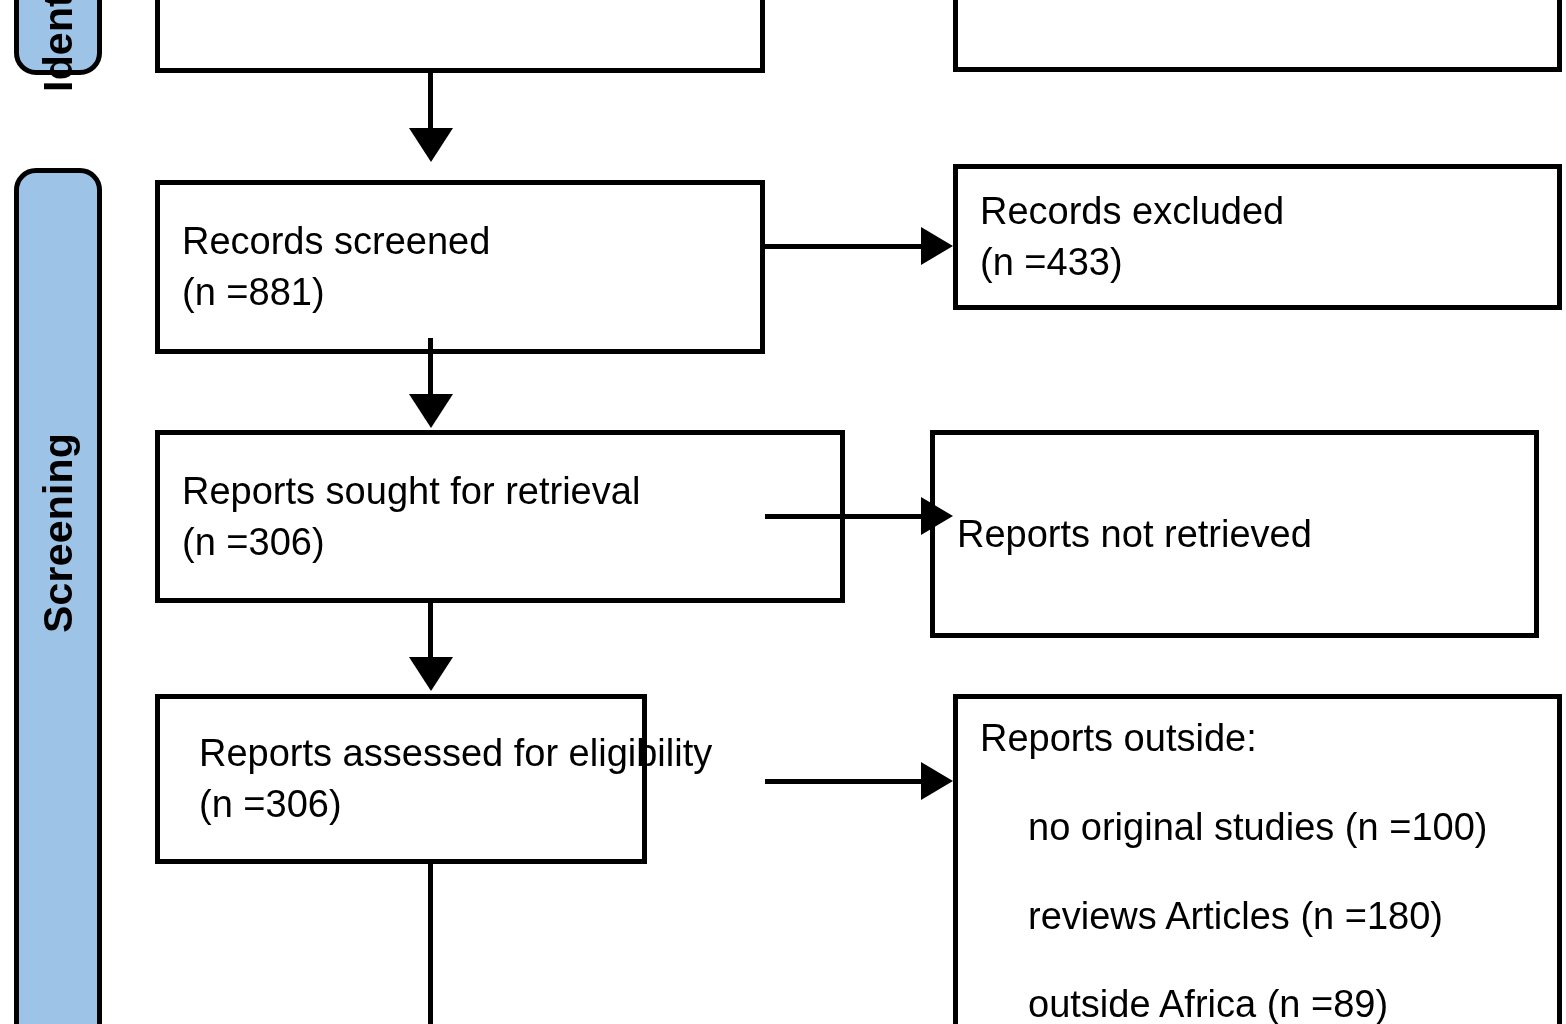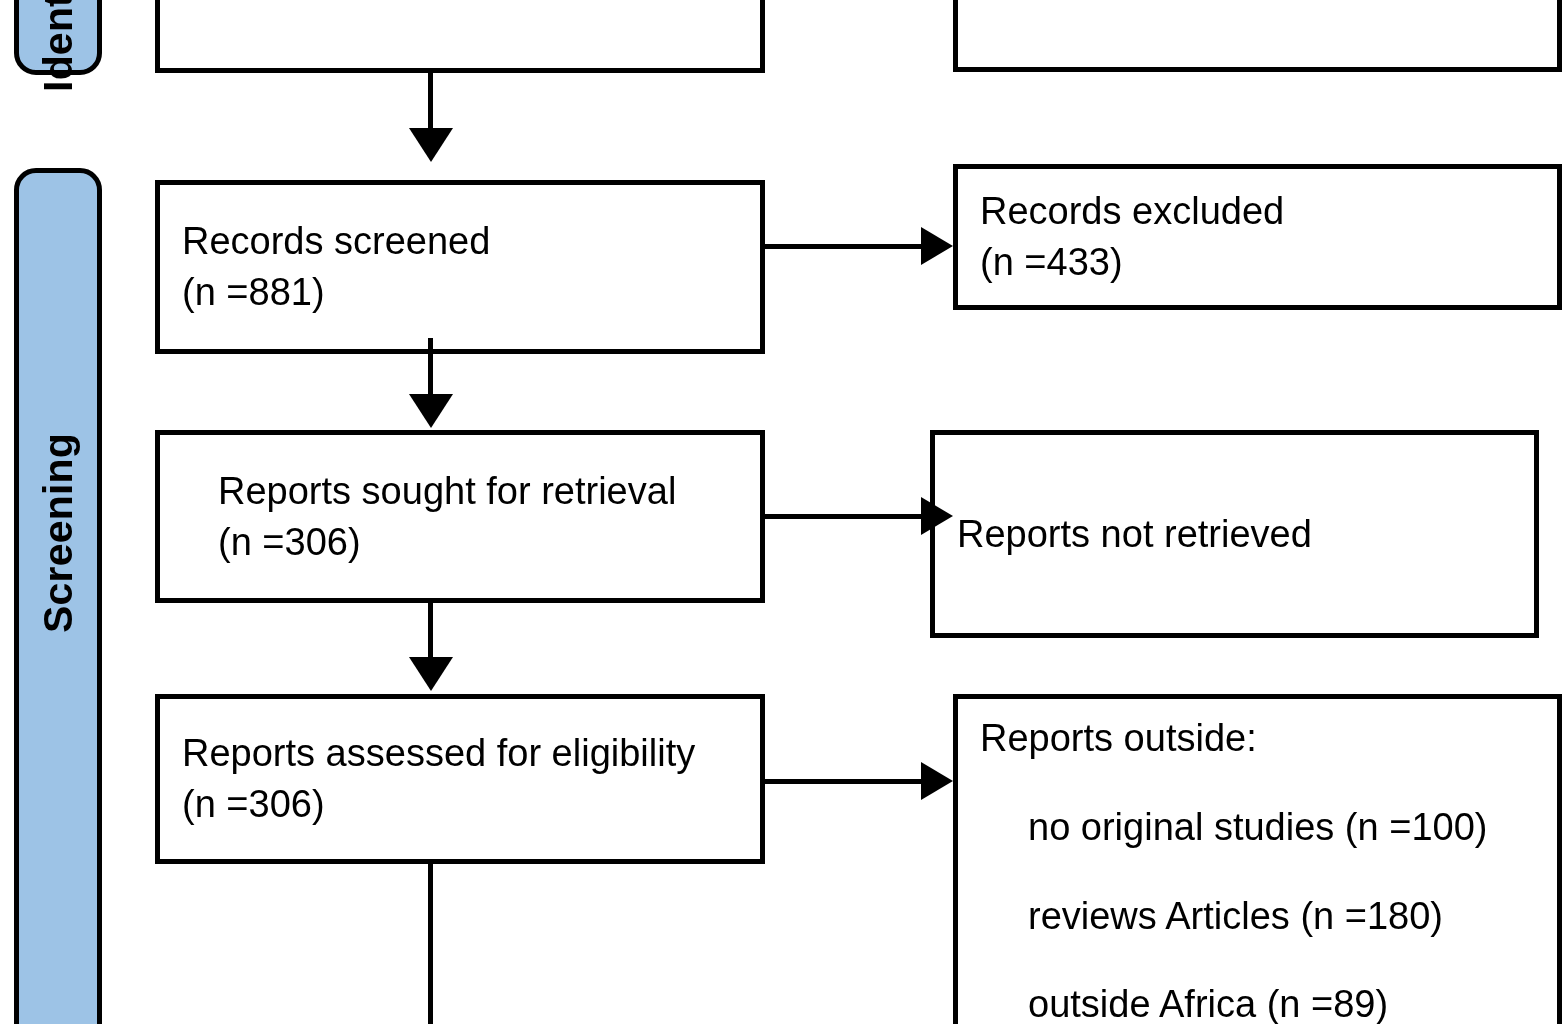--- a/index.html
+++ b/index.html
@@ -135,40 +135,40 @@
       <div class="line">(n =433)</div>
     </div>
   </div>
 
   <div class="h-line" style="left:765px; top:244px; width:160px; height:5px;"></div>
   <div class="arrow-right" style="left:921px; top:227px;"></div>
 
   <div class="v-line" style="left:428px; top:338px; width:5px; height:62px;"></div>
   <div class="arrow-down" style="left:409px; top:394px;"></div>
 
-  <div class="flow-box" style="left:155px; top:430px; width:610px; height:173px;padding-left:36px;">
+  <div class="flow-box" style="left:155px; top:430px; width:690px; height:173px;">
     <div class="box-text">
       <div class="line">Reports sought for retrieval</div>
       <div class="line">(n =306)</div>
     </div>
   </div>
 
   <div class="flow-box" style="left:930px; top:430px; width:609px; height:208px;">
     <div class="box-text">
       <div class="line">Reports not retrieved</div>
     </div>
   </div>
 
   <div class="h-line" style="left:765px; top:514px; width:160px; height:5px;"></div>
   <div class="arrow-right" style="left:921px; top:497px;"></div>
 
   <div class="v-line" style="left:428px; top:603px; width:5px; height:60px;"></div>
   <div class="arrow-down" style="left:409px; top:657px;"></div>
 
-  <div class="flow-box" style="left:155px; top:694px; width:610px; height:170px;">
+  <div class="flow-box" style="left:155px; top:694px; width:492px; height:170px;padding-left:17px;">
     <div class="box-text">
       <div class="line">Reports assessed for eligibility</div>
       <div class="line">(n =306)</div>
     </div>
   </div>
 
   <div class="flow-box" style="left:953px; top:694px; width:609px; height:355px;">
     <div class="box-text">
       <div class="line">Reports outside:</div>
       <div class="line indent">no original studies (n =100)</div>

